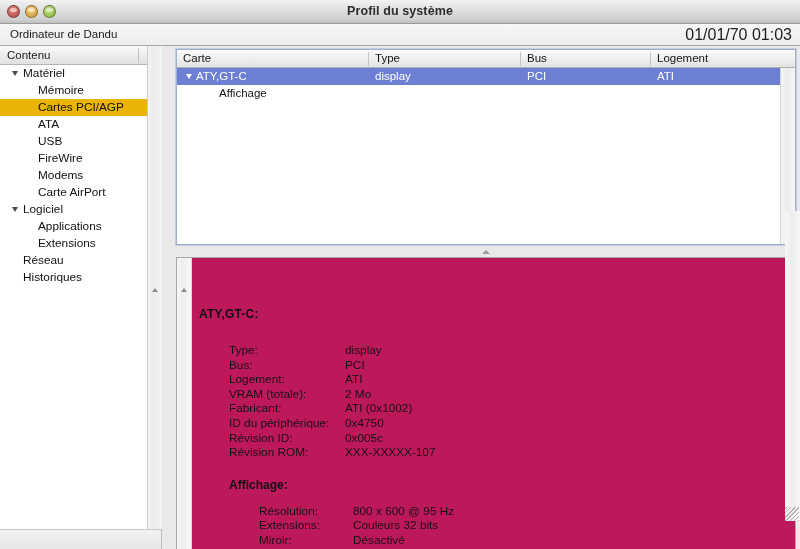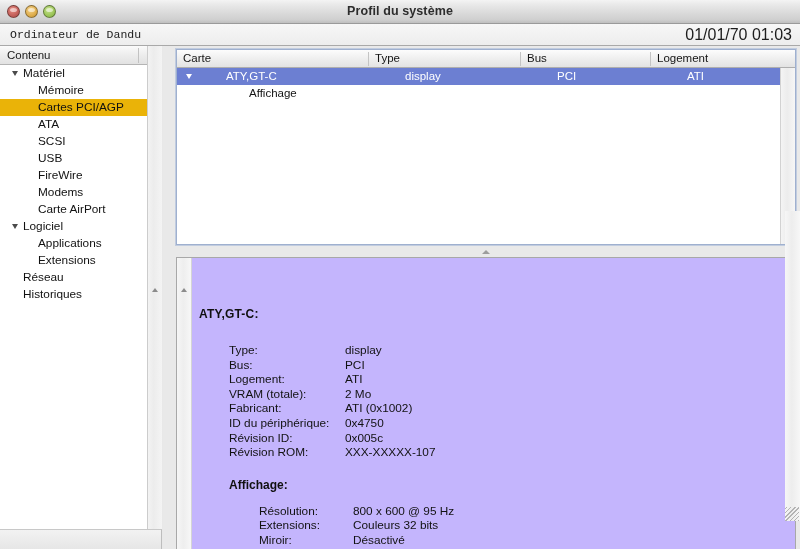--- a/index.html
+++ b/index.html
@@ -74,21 +74,20 @@
     background: linear-gradient(to bottom, #f7f7f7 0%, #ededed 100%);
     border-bottom: 1px solid #a9a9a9;
     box-sizing: border-box;
   }
   .infobar .machine {
     position: absolute;
     left: 10px; top: 0;
     line-height: 21px;
     font-size: 11.5px;
     color: #1c1c1c;
-    font-family: Liberation Mono, monospace;
   }
   .infobar .stamp {
     position: absolute;
     right: 8px; top: 0;
     line-height: 21px;
     font-size: 16px;
     color: #1c1c1c;
   }
 
   
@@ -226,21 +225,20 @@
     line-height: 17px;
     font-size: 11.5px;
     color: #141414;
   }
   .tr.selected { background: #6c7fd2; color: #ffffff; }
   .cell {
     position: absolute;
     top: 0;
     white-space: nowrap;
     overflow: hidden;
-    margin-left: 30px;
   }
   .row-tri {
     position: absolute;
     left: 9px; top: 5px;
     width: 0; height: 0;
     border-left: 5px solid #ffffff;
     border-top: 3.5px solid transparent;
     border-bottom: 3.5px solid transparent;
     transform: rotate(90deg);
     transform-origin: 2.5px 3.5px;
@@ -270,21 +268,21 @@
     border-right: 4px solid transparent;
     border-bottom: 4px solid #9d9d9d;
   }
 
   
   .detailpane {
     position: absolute;
     left: 13px; top: 211px;
     width: 620px;
     height: 292px;
-    background: #c4b5fd;
+    background: #be185d;
     border: 1px solid #a8a8a8;
     border-bottom: none;
     box-sizing: border-box;
     overflow: hidden;
   }
   .detail-vscroll {
     position: absolute;
     left: 0; top: 0;
     width: 15px; height: 100%;
     background: linear-gradient(to right, #f6f6f6 0%, #eeeeee 45%, #f7f7f7 100%);
@@ -381,23 +379,20 @@
         <div class="trow lvl1">
           <span class="tlabel">Mémoire</span>
         </div>
         <div class="trow lvl1 sel">
           <span class="tlabel">Cartes PCI/AGP</span>
         </div>
         <div class="trow lvl1">
           <span class="tlabel">ATA</span>
         </div>
         <div class="trow lvl1">
-          <span class="tlabel">SCSI</span>
-        </div>
-        <div class="trow lvl1">
           <span class="tlabel">USB</span>
         </div>
         <div class="trow lvl1">
           <span class="tlabel">FireWire</span>
         </div>
         <div class="trow lvl1">
           <span class="tlabel">Modems</span>
         </div>
         <div class="trow lvl1">
           <span class="tlabel">Carte AirPort</span>

